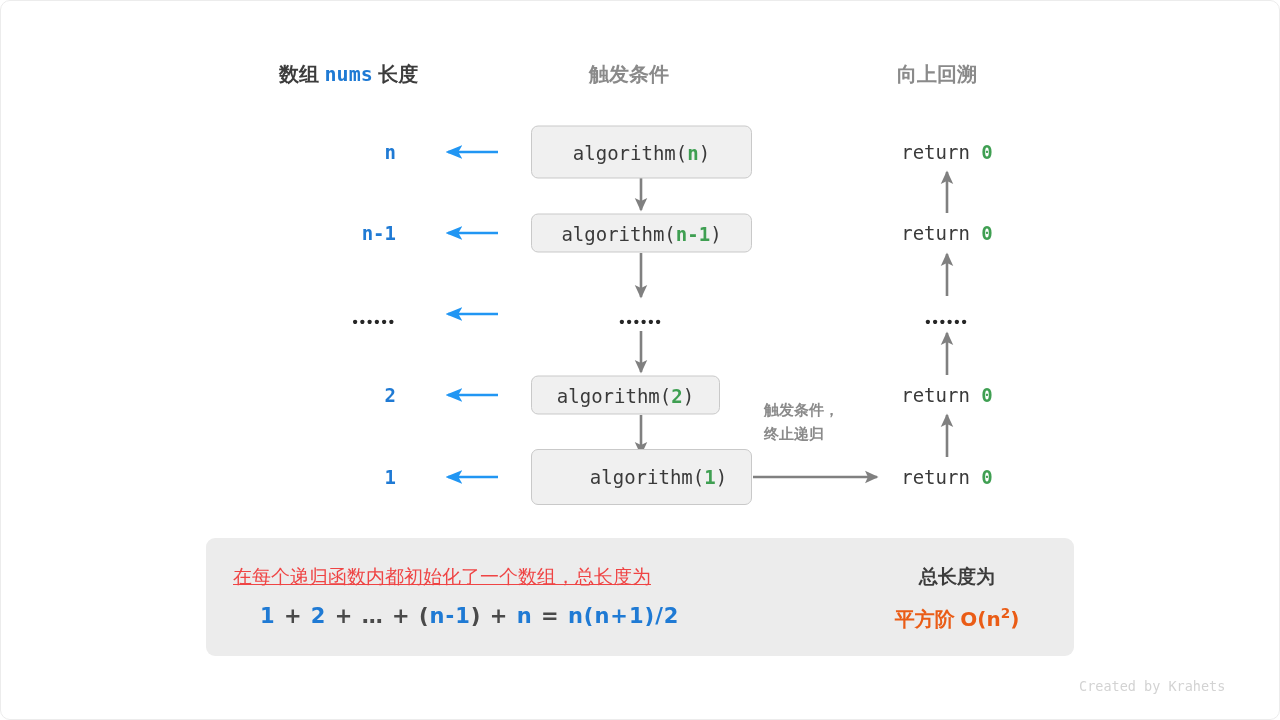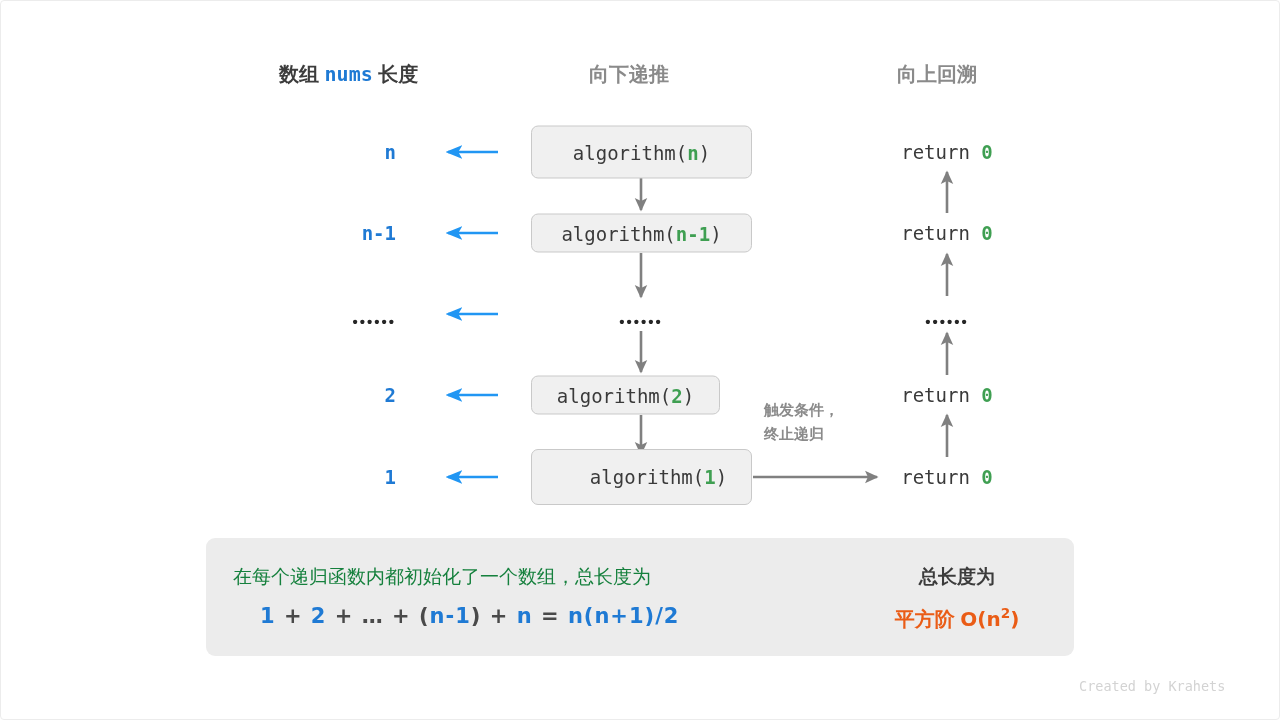--- a/index.html
+++ b/index.html
@@ -7,21 +7,21 @@
     margin: 0;
     padding: 0;
     background: #ffffff;
   }
   #canvas {
     position: relative;
     width: 1280px;
     height: 720px;
     background: #ffffff;
     border: 1px solid #ececec;
-    border-radius: 4px;
+    border-radius: 10px;
     box-sizing: border-box;
     overflow: hidden;
     font-family: "Liberation Sans", "DejaVu Sans", sans-serif;
   }
 
   
   .abs { position: absolute; }
 
   
   .col-head {
@@ -115,22 +115,23 @@
   
   .summary {
     position: absolute;
     background: #ececec;
     border-radius: 9px;
     box-sizing: border-box;
   }
   .summary-text {
     position: absolute;
     font-size: 19px;
-    color: #15803d;
-    white-space: nowrap;
+    color: #ef4444;
+    white-space: nowrap;
+    text-decoration: underline;
   }
   .formula {
     position: absolute;
     font-family: "DejaVu Sans", sans-serif;
     font-weight: bold;
     font-size: 21px;
     color: #4a4a4a;
     white-space: nowrap;
     letter-spacing: 1px;
     text-align: right;
@@ -171,21 +172,21 @@
 <body>
 
 <div id="canvas">
 
   <div class="col-head" style="left:278px; top:60px;">
     <span>数组</span>
     <span class="hdr-nums">nums</span>
     <span>长度</span>
   </div>
 
-  <div class="col-head muted" style="left:588px; top:60px;">向下递推</div>
+  <div class="col-head muted" style="left:588px; top:60px;">触发条件</div>
 
   <div class="col-head muted" style="left:896px; top:60px;">向上回溯</div>
 
   <svg class="abs" style="left:0; top:0;" width="1280" height="720">
     <defs>
       <marker id="blue-head" markerWidth="7" markerHeight="7" refX="6" refY="3.5" orient="auto" markerUnits="strokeWidth">
         <path d="M7,3.5 L0,0.6 L1.7,3.5 L0,6.4 Z" fill="#2196f3"></path>
       </marker>
       <marker id="gray-head" markerWidth="5.2" markerHeight="5.2" refX="4.6" refY="2.6" orient="auto" markerUnits="strokeWidth">
         <path d="M5.2,2.6 L0,0.2 L1.1,2.6 L0,5 Z" fill="#808080"></path>

